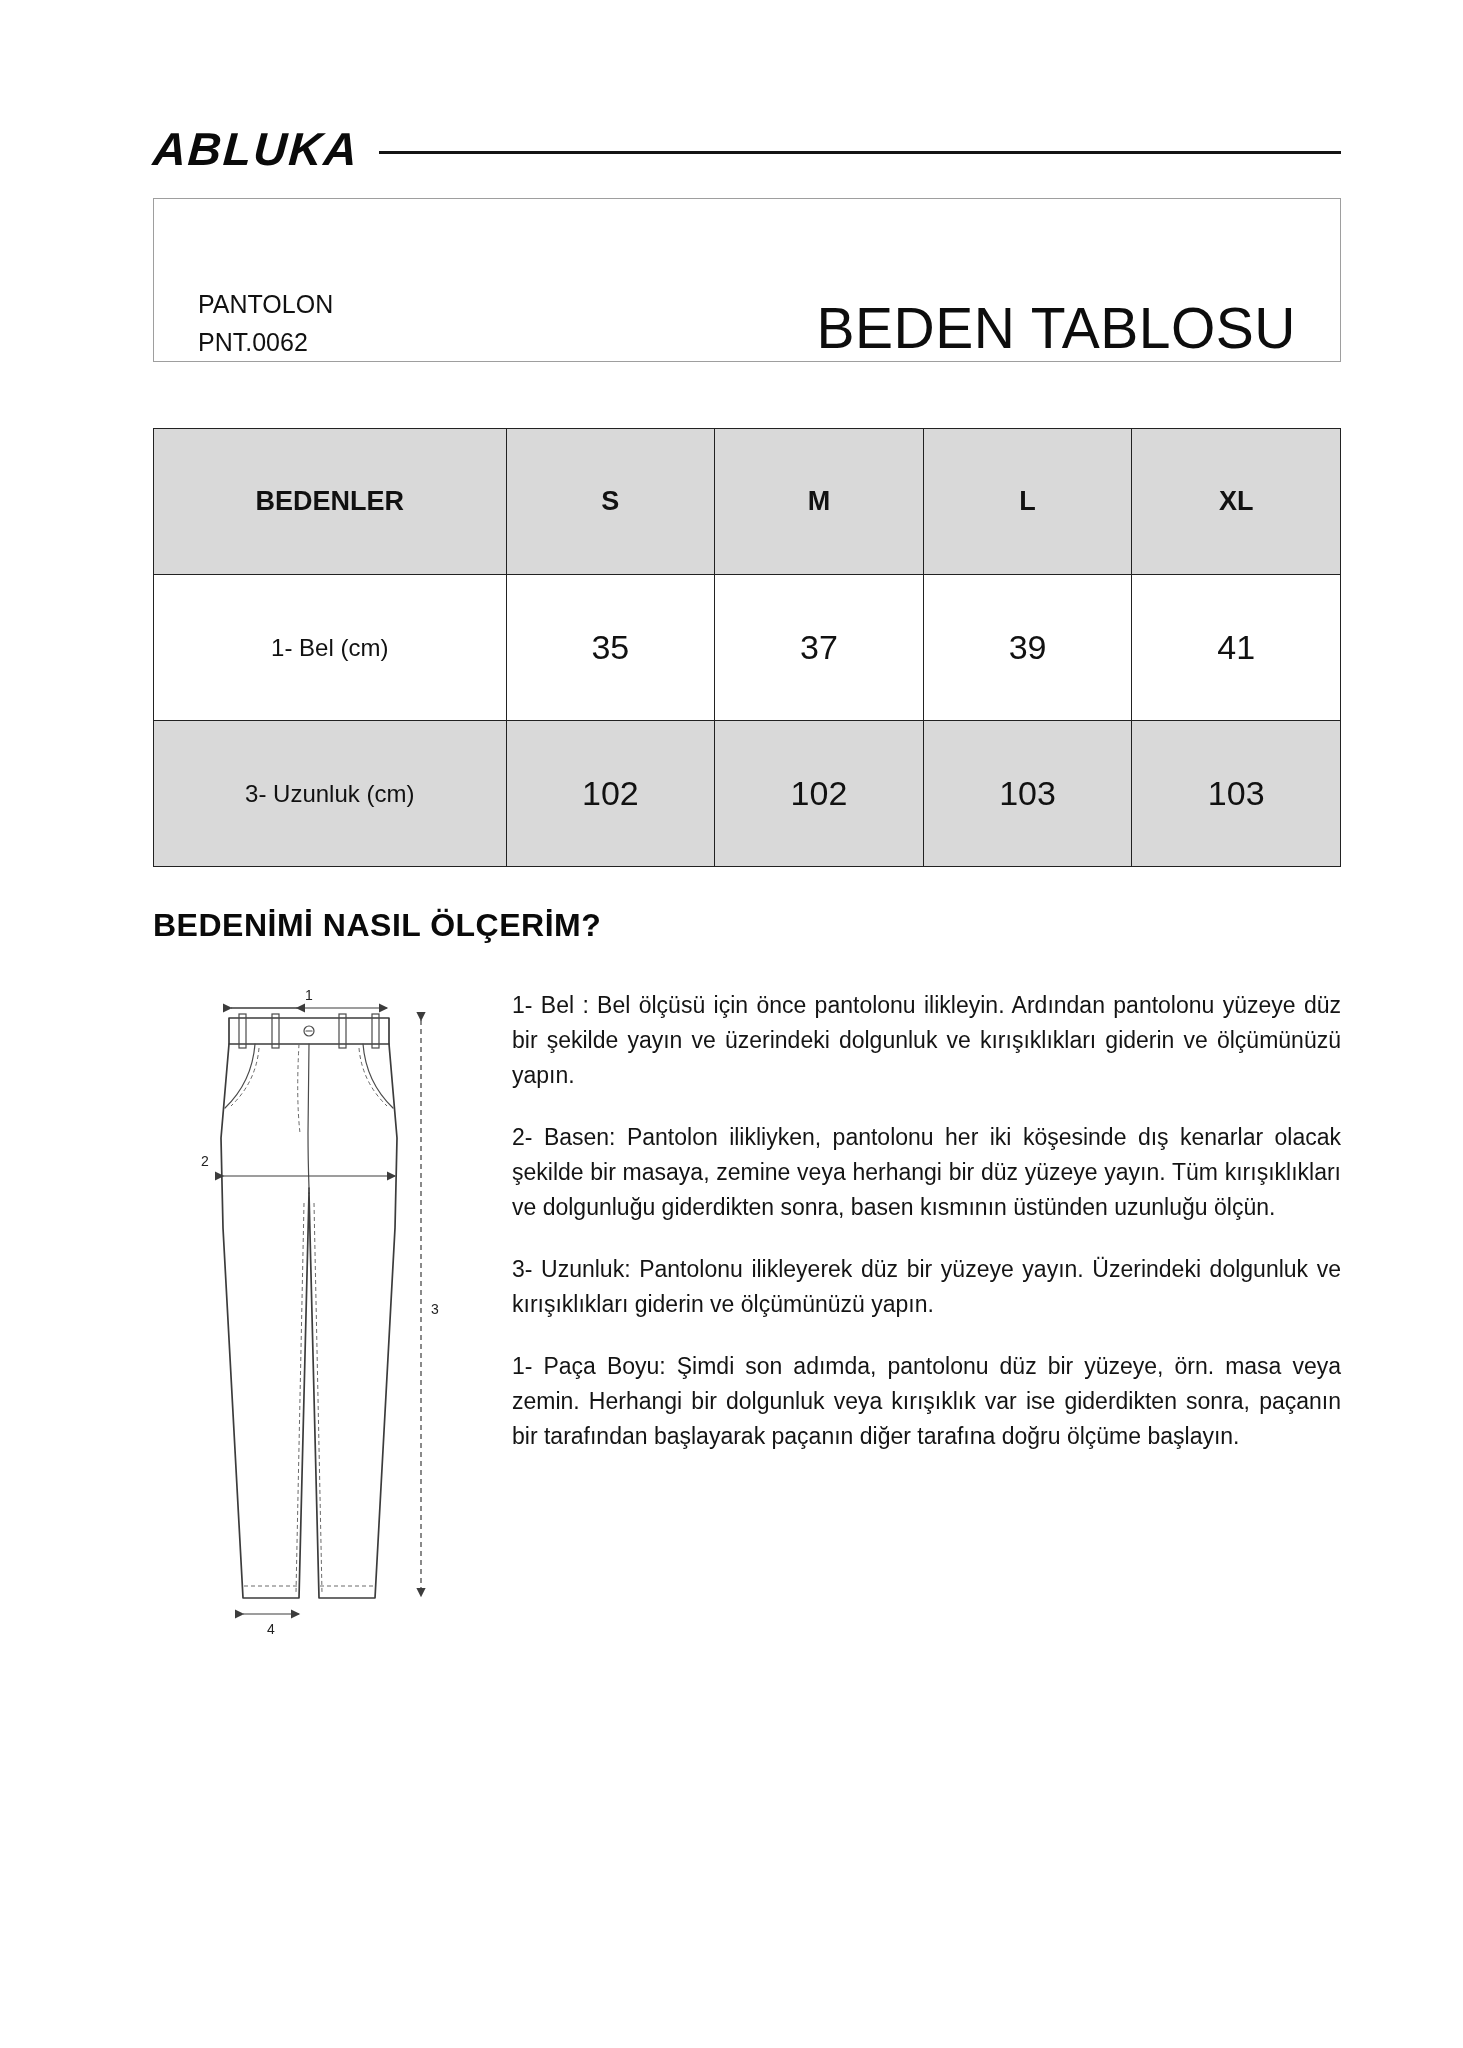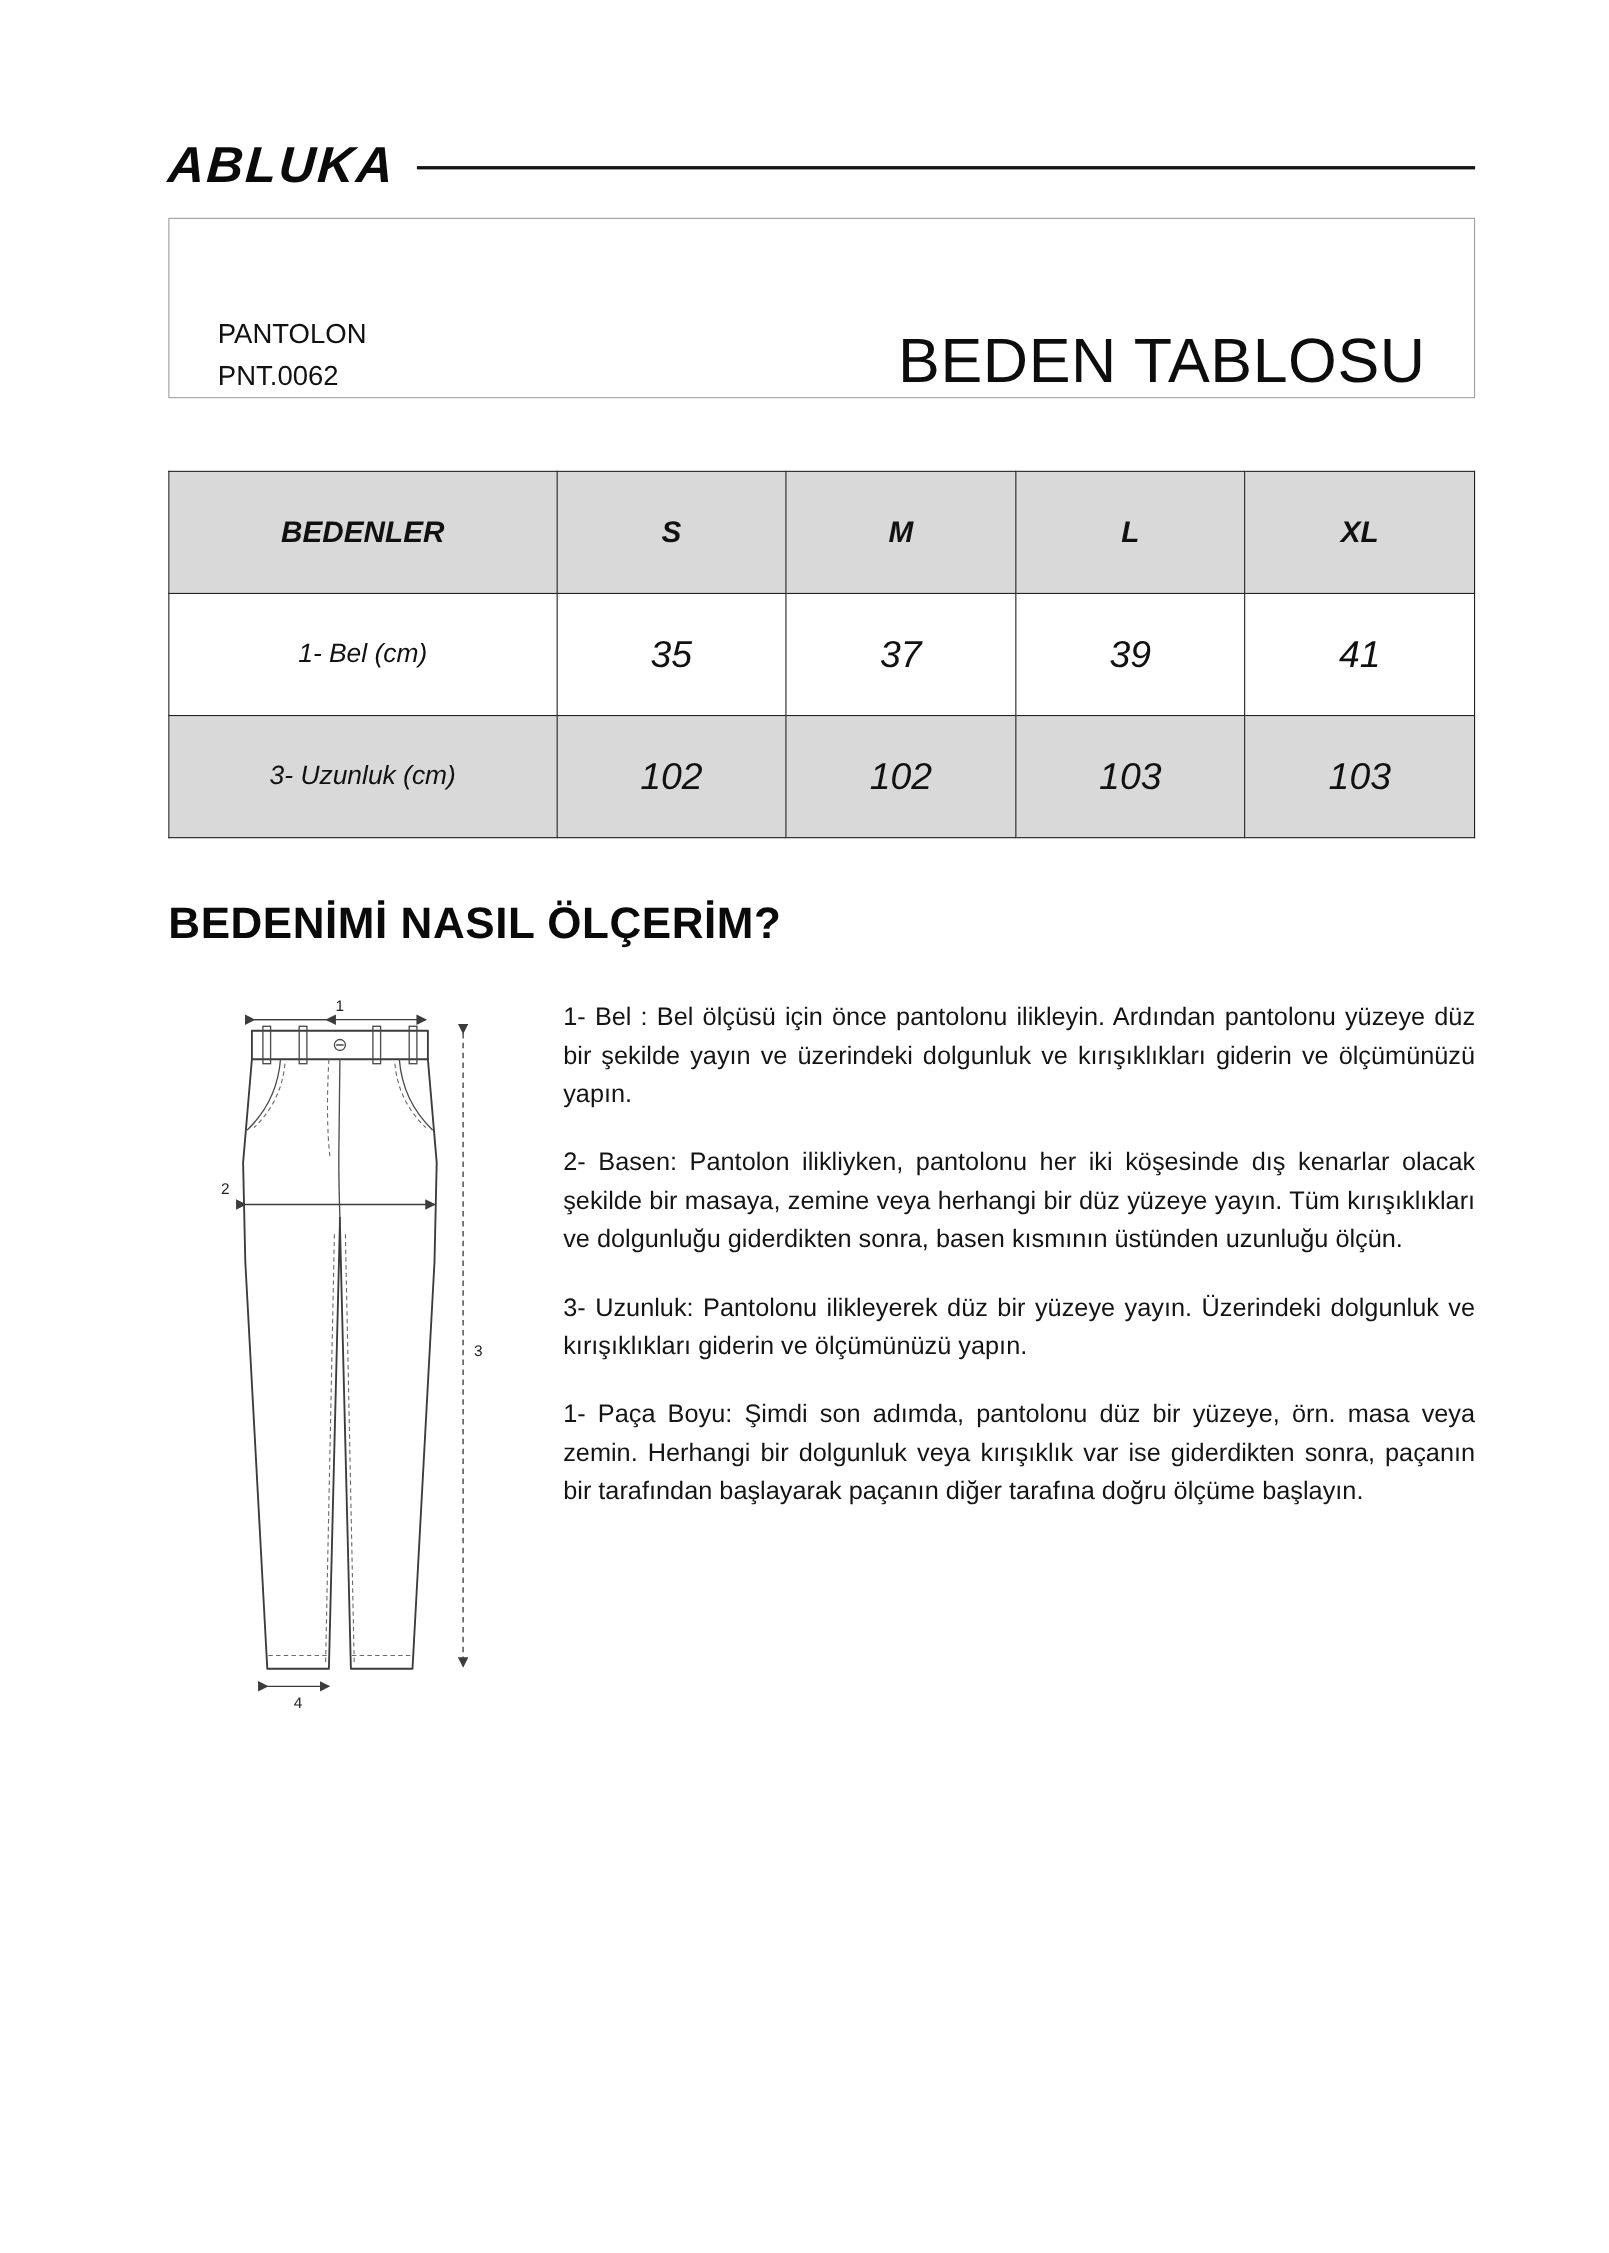--- a/index.html
+++ b/index.html
@@ -67,39 +67,38 @@
   
   table.size-table {
     margin-top: 66px;
     width: 100%;
     border-collapse: collapse;
   }
   .size-table th, .size-table td {
     border: 1px solid #222222;
     text-align: center;
     vertical-align: middle;
-    height: 111px;
+    height: 146px;
     padding: 0;
-    font-style: italic;
   }
   .size-table th {
     background: #d9d9d9;
     font-size: 27px;
     font-weight: bold;
   }
   .size-table td.row-label { font-size: 24px; font-weight: 400; }
   .size-table td.value { font-size: 34px; font-weight: 400; }
   .size-table tbody tr:nth-child(even) td { background: #d9d9d9; }
   .size-table col.c-label { width: 29.7%; }
   .size-table col.c-size  { width: 17.575%; }
 
   
   .measure-heading {
-    margin-top: 56px;
-    font-size: 40px;
+    margin-top: 40px;
+    font-size: 32px;
     font-weight: bold;
     letter-spacing: 0.5px;
     color: #0a0a0a;
   }
   .measure-body {
     margin-top: 44px;
     display: flex;
     align-items: flex-start;
   }
   .figure-col {

